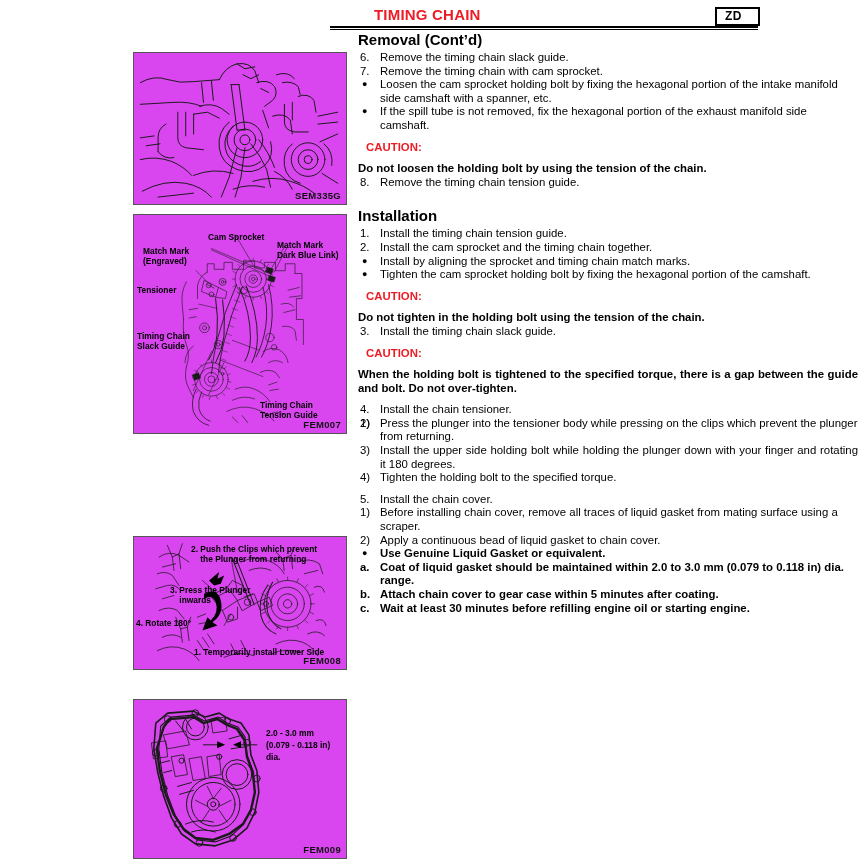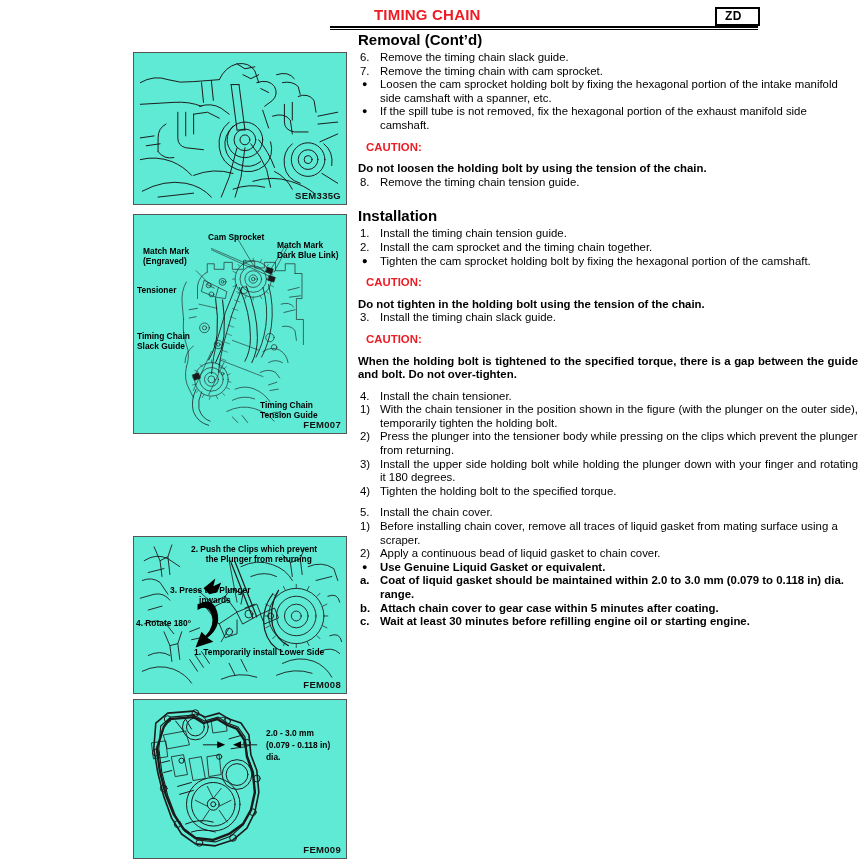--- a/index.html
+++ b/index.html
@@ -109,21 +109,21 @@
     text-align-last: left;
   }
   .blk { margin-bottom: 0px; }
   .gap-sm { height: 8px; }
 
   
   .figure {
     position: absolute;
     left: 133px;
     border: 1px solid #555;
-    background: #5eead4;
+    background: #d946ef;
     box-sizing: border-box;
     overflow: hidden;
   }
   .figure .fig-caption {
     position: absolute;
     right: 5px;
     bottom: 3px;
     font-size: 9.5px;
     font-weight: bold;
     letter-spacing: 0.3px;
@@ -138,21 +138,21 @@
     white-space: pre;
   }
   .fig-svg {
     position: absolute;
     left: 0; top: 0;
     width: 100%;
     height: 100%;
   }
   #fig-1 { top: 52px;  width: 214px; height: 153px; }
   #fig-2 { top: 214px; width: 214px; height: 220px; }
-  #fig-3 { top: 536px; width: 214px; height: 158px; text-align: center; }
+  #fig-3 { top: 536px; width: 214px; height: 134px; }
   #fig-4 { top: 699px; width: 214px; height: 160px; }
 </style>
 </head>
 <body>
 
 <div id="header">
   <div id="page-title">TIMING CHAIN</div>
   <div id="section-code-box">ZD</div>
 </div>
 <div id="header-rule"></div>
@@ -508,37 +508,37 @@
   <p class="caution">CAUTION:</p>
   <p class="caution-body">Do not loosen the holding bolt by using the tension of the chain.</p>
 
   <p class="line"><span class="marker">8.</span><span>Remove the timing chain tension guide.</span></p>
 
   <div class="sec-head installation">Installation</div>
 
   <div class="blk">
     <p class="line"><span class="marker">1.</span><span>Install the timing chain tension guide.</span></p>
     <p class="line"><span class="marker">2.</span><span>Install the cam sprocket and the timing chain together.</span></p>
-    <p class="line"><span class="marker bullet">●</span></p>
+    <p class="line"><span class="marker bullet">●</span><span>Install by aligning the sprocket and timing chain match marks.</span></p>
     <p class="line"><span class="marker bullet">●</span><span>Tighten the cam sprocket holding bolt by fixing the hexagonal portion of the camshaft.</span></p>
   </div>
 
   <p class="caution">CAUTION:</p>
   <p class="caution-body">Do not tighten in the holding bolt using the tension of the chain.</p>
 
   <p class="line"><span class="marker">3.</span><span>Install the timing chain slack guide.</span></p>
 
   <p class="caution">CAUTION:</p>
   <p class="caution-body">When the holding bolt is tightened to the specified torque, there is a gap between the guide and bolt. Do not over-tighten.</p>
 
   <div class="gap-sm"></div>
 
   <div class="blk">
     <p class="line"><span class="marker">4.</span><span>Install the chain tensioner.</span></p>
-    <p class="line just"><span class="marker">1)</span><span>With the chain tensioner in the position shown in the figure (with the plunger on the outer side), temporarily tighten the holding bolt.</span></p>
+    <p class="line just"><span class="marker">1)</span></p>
     <p class="line"><span class="marker">2)</span><span>Press the plunger into the tensioner body while pressing on the clips which prevent the plunger from returning.</span></p>
     <p class="line just"><span class="marker">3)</span><span>Install the upper side holding bolt while holding the plunger down with your finger and rotating it 180 degrees.</span></p>
     <p class="line"><span class="marker">4)</span><span>Tighten the holding bolt to the specified torque.</span></p>
   </div>
 
   <div class="gap-sm"></div>
 
   <div class="blk">
     <p class="line"><span class="marker">5.</span><span>Install the chain cover.</span></p>
     <p class="line"><span class="marker">1)</span><span>Before installing chain cover, remove all traces of liquid gasket from mating surface using a scraper.</span></p>

